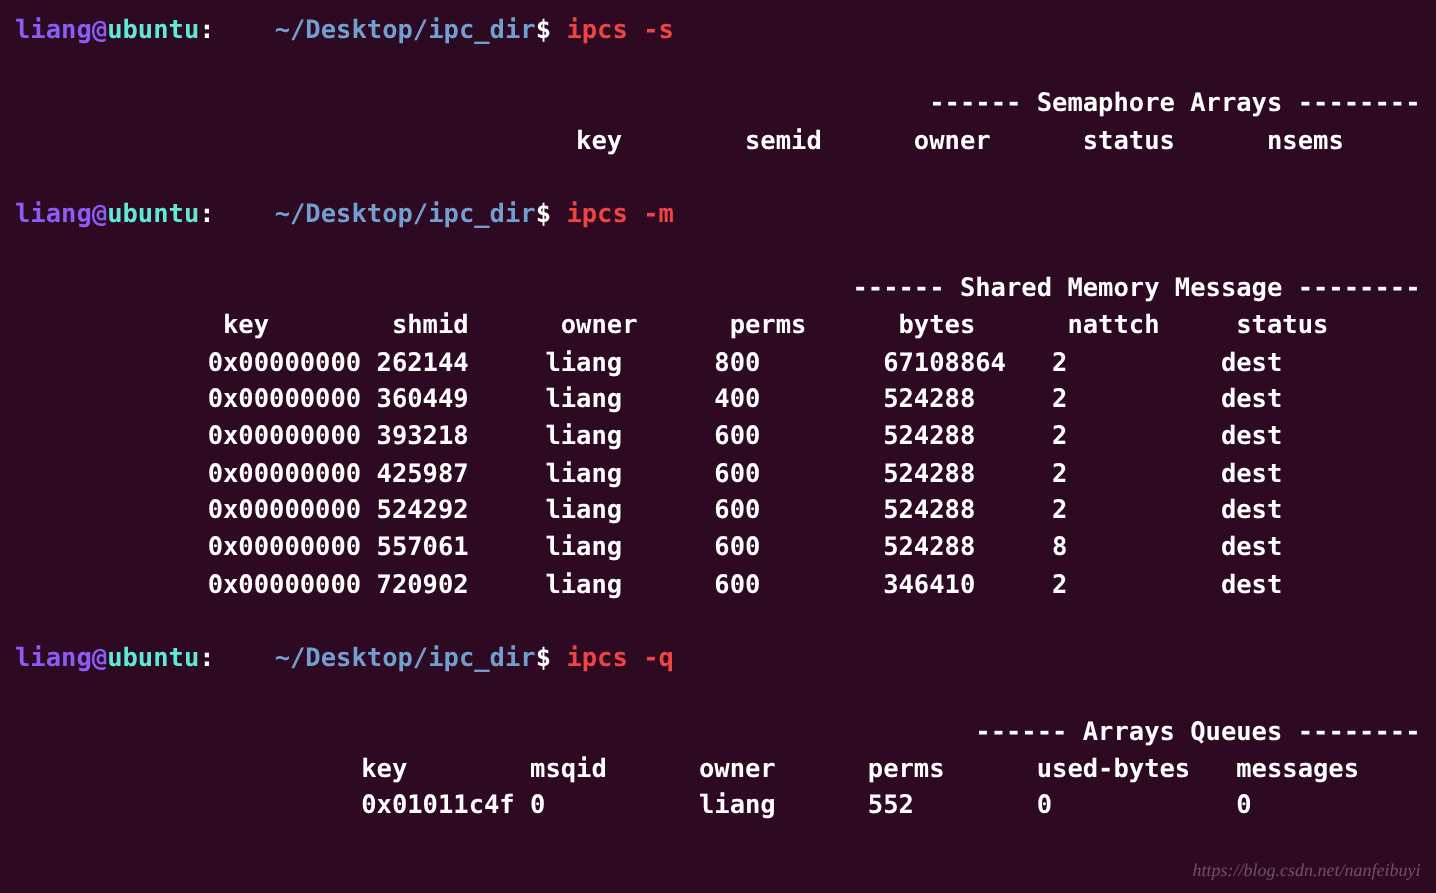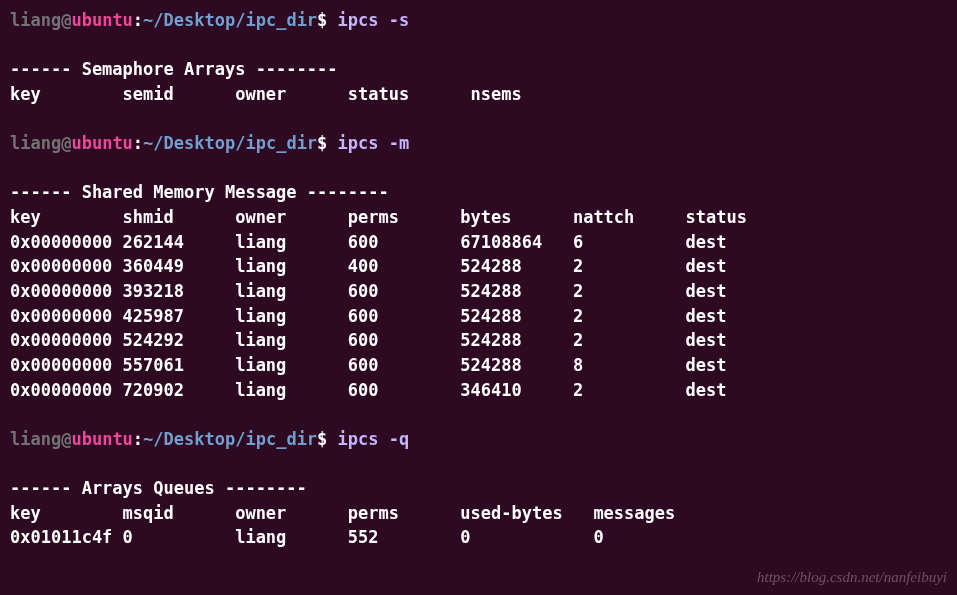--- a/index.html
+++ b/index.html
@@ -17,49 +17,51 @@
       padding: 8px 10px;
       width: 957px;
       height: 595px;
       overflow: hidden;
       position: relative;
     }
     .line {
       white-space: pre;
     }
     .user {
-      color: #737373;
+      color: #8b5cf6;
     }
     .host {
-      color: #ec4899;
+      color: #5eead4;
     }
     .colon {
       color: #ffffff;
     }
     .path {
       color: #729fcf;
+      margin-left: 40px;
     }
     .dollar {
       color: #ffffff;
     }
     .cmd {
-      color: #c4b5fd;
+      color: #ef4444;
     }
     .output {
       color: #ffffff;
+      text-align: right;
     }
     .blank {
       height: 1.45em;
     }
     .watermark {
       position: absolute;
       bottom: 6px;
       right: 10px;
       color: #8a7080;
-      font-size: 15px;
+      font-size: 12px;
       font-style: italic;
       font-weight: normal;
       font-family: serif;
       opacity: 0.7;
       margin-top: 20px;
     }
   </style>
 </head>
 <body>
 
@@ -71,21 +73,21 @@
 <div class="line output">key        semid      owner      status      nsems     </div>
 
 <div class="blank"></div>
 
 <div class="line"><span class="user">liang</span><span class="user">@</span><span class="host">ubuntu</span><span class="colon">:</span><span class="path">~/Desktop/ipc_dir</span><span class="dollar">$</span><span class="cmd"> </span><span class="cmd">ipcs -m</span></div>
 
 <div class="blank"></div>
 
 <div class="line output">------ Shared Memory Message --------</div>
 <div class="line output">key        shmid      owner      perms      bytes      nattch     status      </div>
-<div class="line output">0x00000000 262144     liang      600        67108864   6          dest         </div>
+<div class="line output">0x00000000 262144     liang      800        67108864   2          dest         </div>
 <div class="line output">0x00000000 360449     liang      400        524288     2          dest         </div>
 <div class="line output">0x00000000 393218     liang      600        524288     2          dest         </div>
 <div class="line output">0x00000000 425987     liang      600        524288     2          dest         </div>
 <div class="line output">0x00000000 524292     liang      600        524288     2          dest         </div>
 <div class="line output">0x00000000 557061     liang      600        524288     8          dest         </div>
 <div class="line output">0x00000000 720902     liang      600        346410     2          dest         </div>
 
 <div class="blank"></div>
 
 <div class="line"><span class="user">liang</span><span class="user">@</span><span class="host">ubuntu</span><span class="colon">:</span><span class="path">~/Desktop/ipc_dir</span><span class="dollar">$</span><span class="cmd"> </span><span class="cmd">ipcs -q</span></div>

